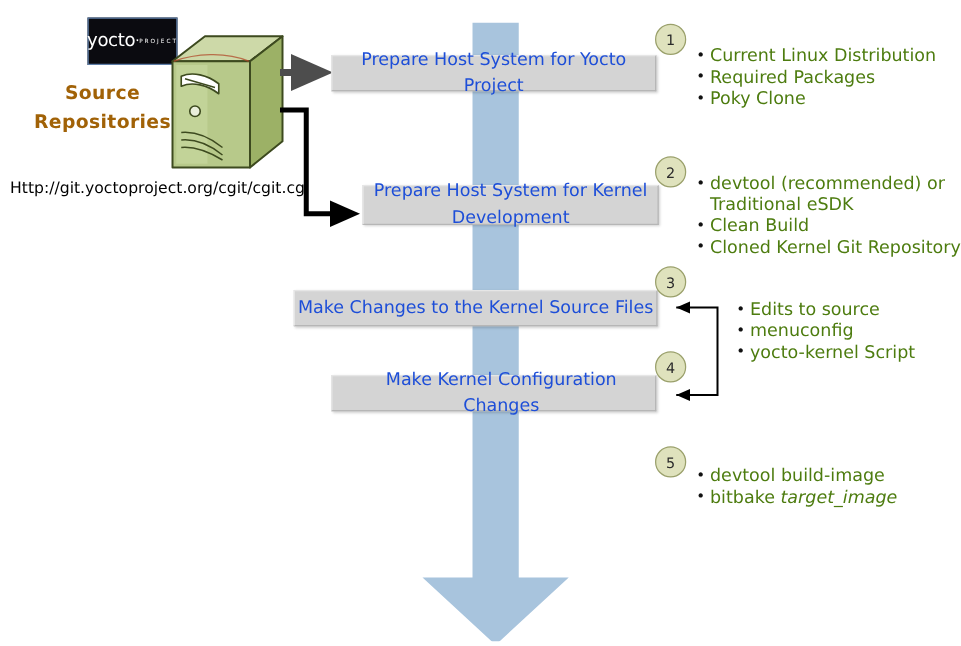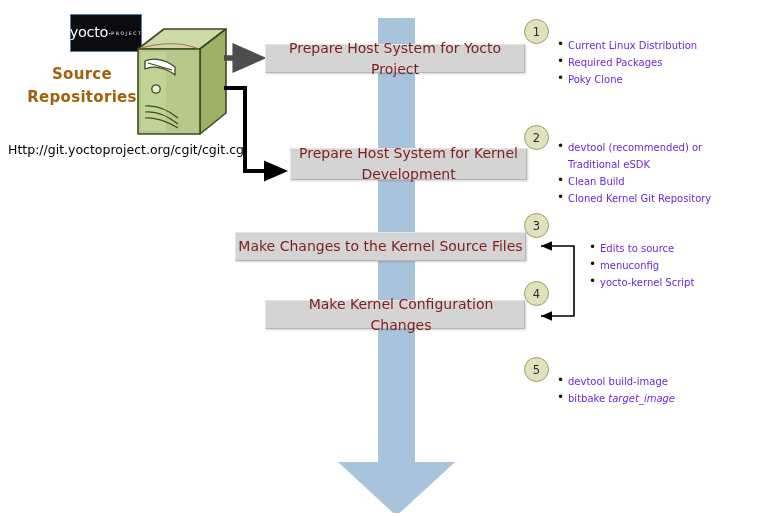--- a/index.html
+++ b/index.html
@@ -110,21 +110,21 @@
     background: #d4d4d4;
     border-top: 1px solid #e6e6e6;
     border-left: 1px solid #e6e6e6;
     border-right: 1px solid #b6b6b6;
     border-bottom: 1px solid #b6b6b6;
     box-sizing: border-box;
     display: flex;
     align-items: center;
     justify-content: center;
     text-align: center;
-    color: #7f1d1d;
+    color: #1d4ed8;
     font-size: 14px;
     line-height: 21px;
     box-shadow: 1px 1px 2px rgba(0,0,0,0.18);
   }
   .pbox.b1 { left: 265px; top: 44px;  width: 260px; height: 29px; }
   .pbox.b2 { left: 290px; top: 148px; width: 237px; height: 32px; }
   .pbox.b3 { left: 235px; top: 232px; width: 291px; height: 29px; }
   .pbox.b4 { left: 265px; top: 300px; width: 260px; height: 29px; padding-left: 12px; }
   .pbox.b5 { left: 268px; top: 380px; width: 257px; height: 29px; }
 
@@ -145,22 +145,22 @@
   }
   .sc1 { left: 524px; top: 19px; }
   .sc2 { left: 524px; top: 125px; }
   .sc3 { left: 524px; top: 213px; }
   .sc4 { left: 524px; top: 281px; }
   .sc5 { left: 524px; top: 357px; }
 
   
   .notes {
     position: absolute;
-    color: #6d28d9;
-    font-size: 10px;
+    color: #4d7c0f;
+    font-size: 14px;
     line-height: 17px;
   }
   .notes ul {
     margin: 0;
     padding: 0 0 0 14px;
     list-style: none;
   }
   .notes li {
     position: relative;
     padding-left: 0;

